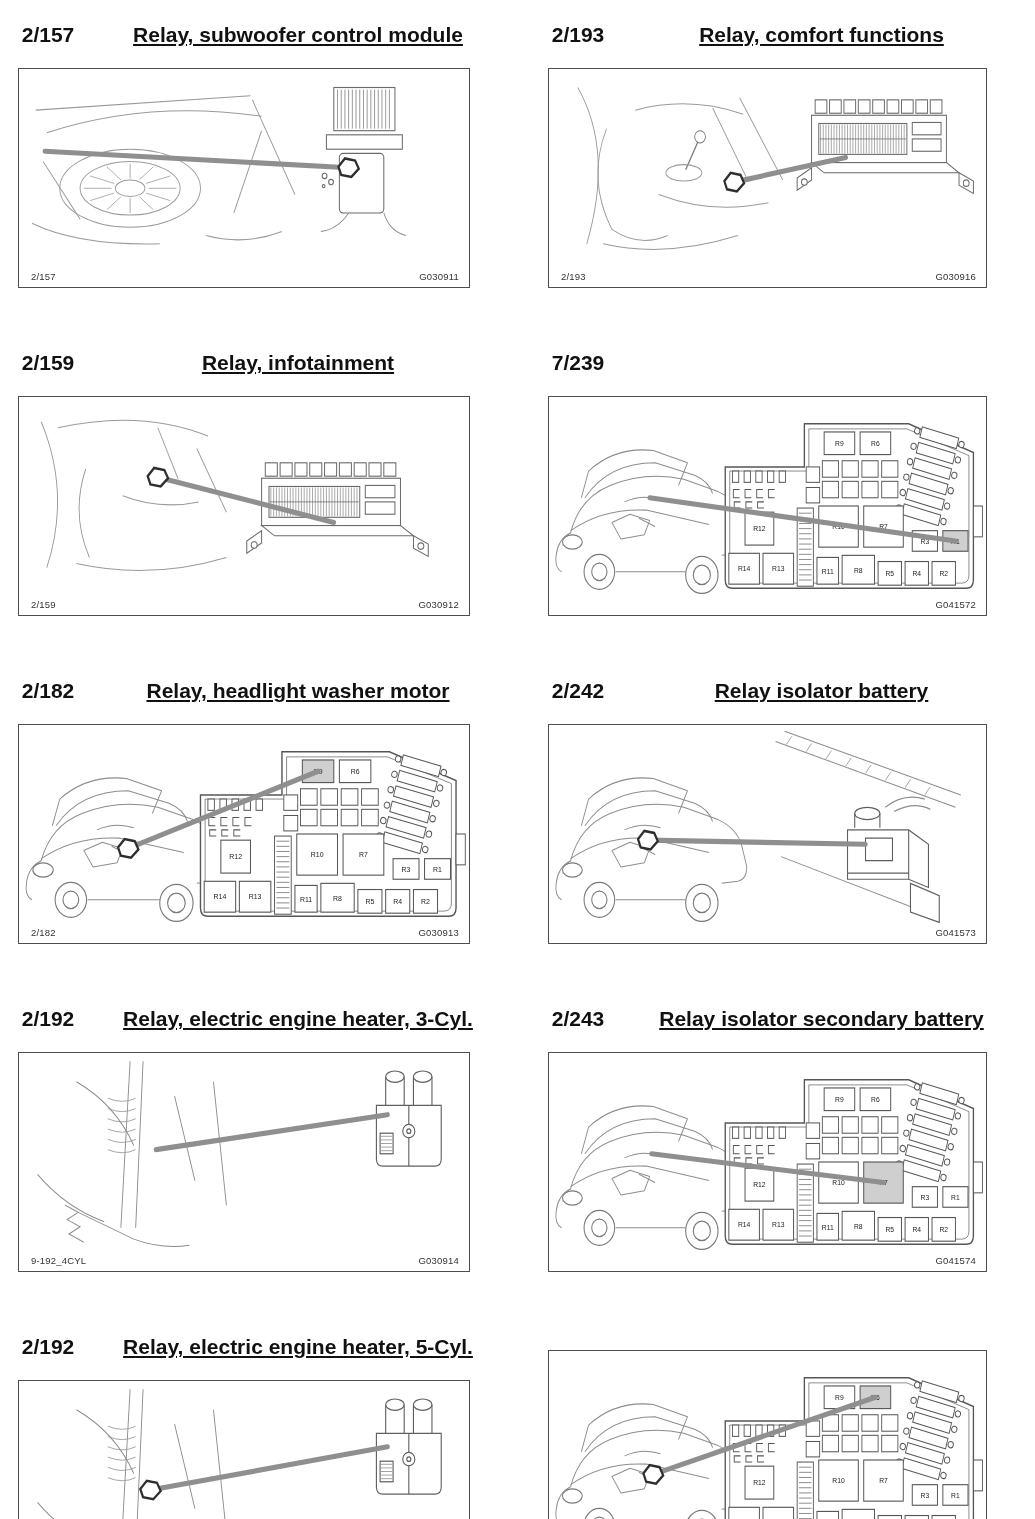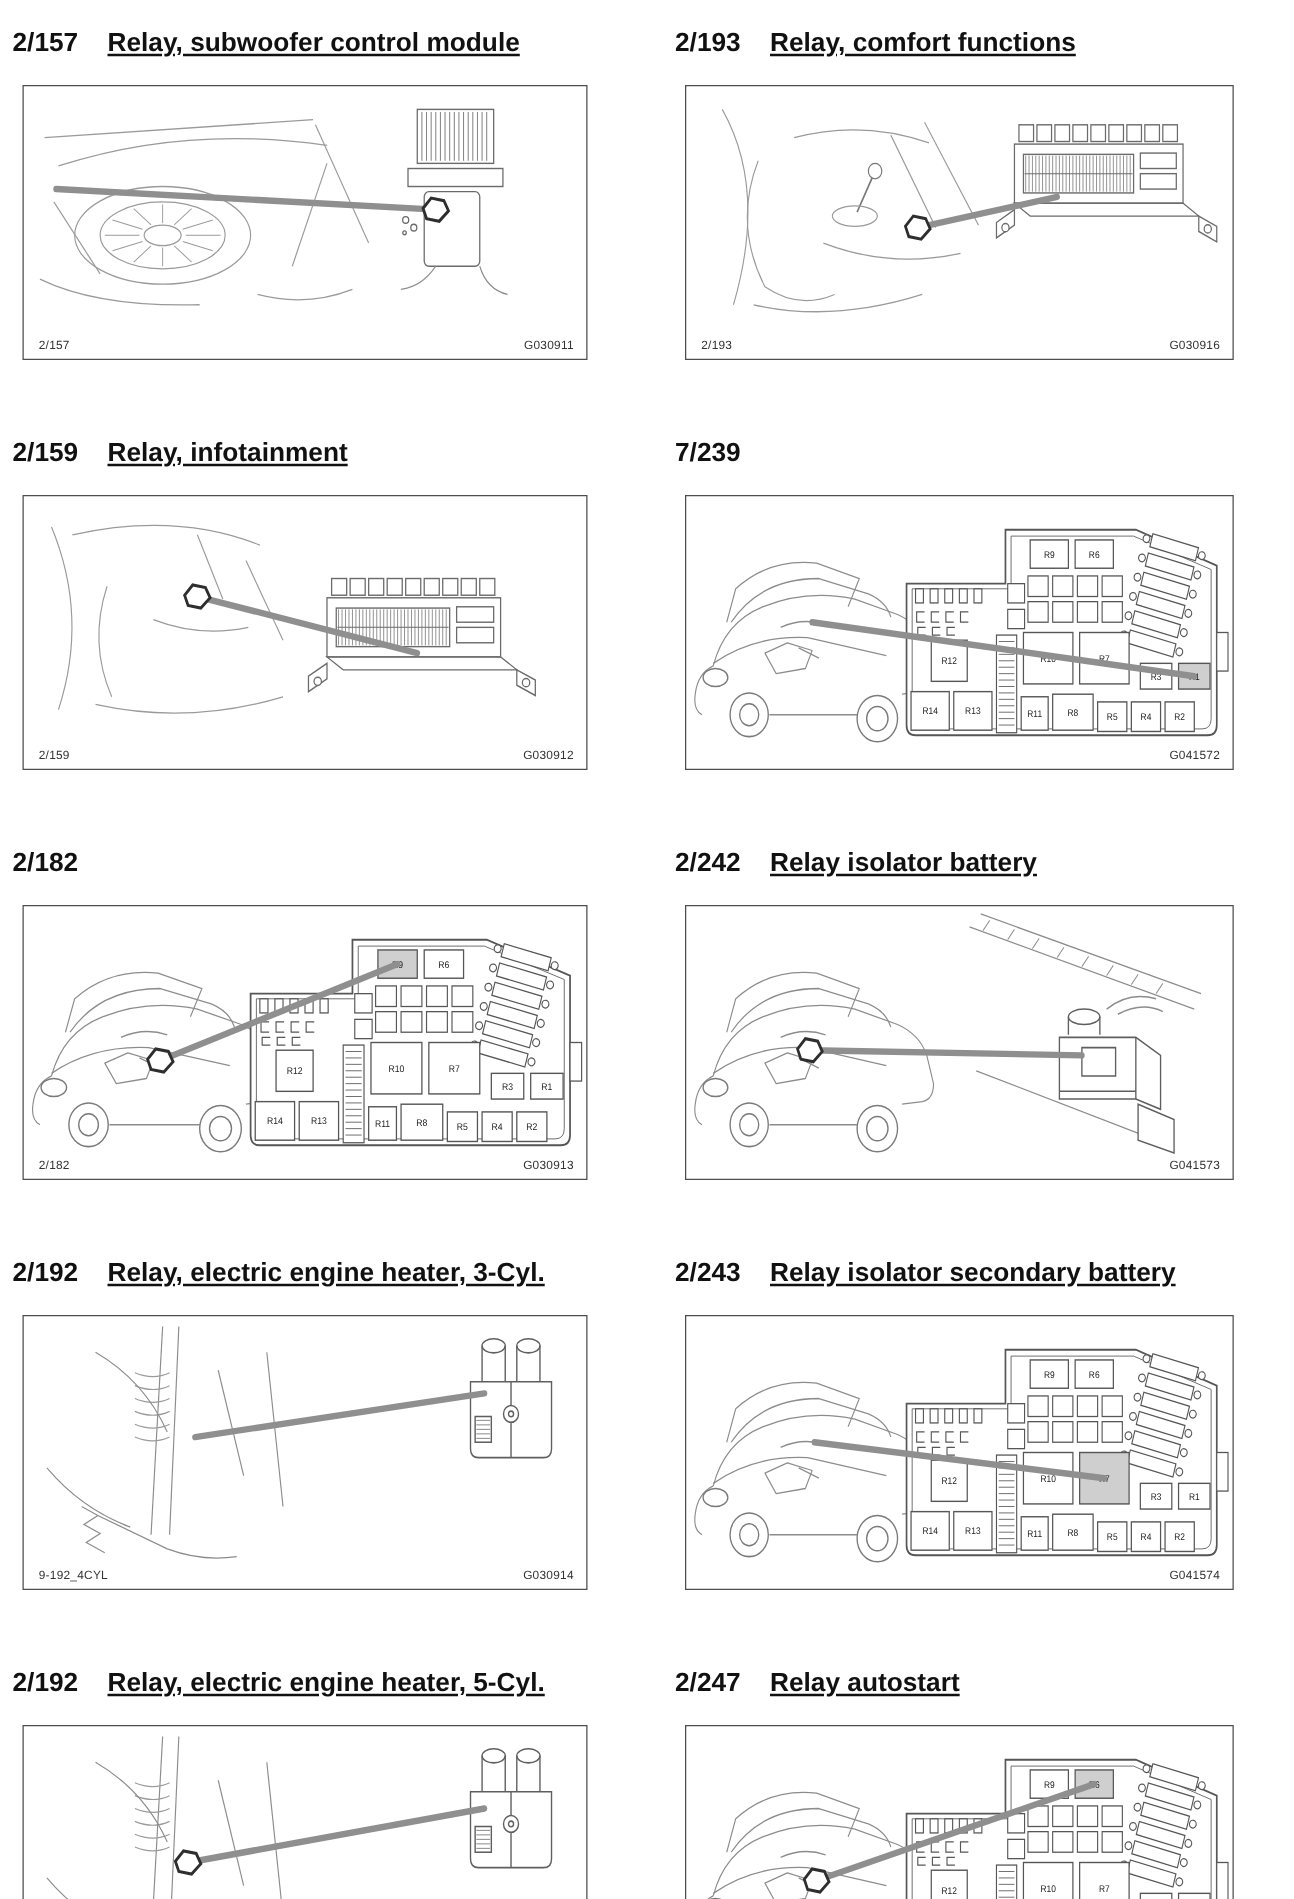--- a/index.html
+++ b/index.html
@@ -1,19 +1,19 @@
 <!DOCTYPE html>
 <html><head>
 <meta charset="utf-8">
 <style>
   html,body{margin:0;padding:0;background:#ffffff;}
   body{width:1035px;font-family:"Liberation Sans",sans-serif;color:#111;}
   .page{box-sizing:border-box;width:1035px;padding:22px 8px 0 10px;
         display:grid;grid-template-columns:500px 487px;column-gap:30px;}
-  .panel{margin-bottom:46px;}
+  .panel{margin-bottom:46px;text-align:center;}
   .panel-heading{margin:0 0 20px 0;font-size:21px;line-height:26px;font-weight:bold;display:flex;}
   .panel-id{flex:0 0 76px;}
   .panel-title{flex:1;text-decoration:underline;}
   .figure-box{margin-left:8px;height:218px;border:1.6px solid #4d4d4d;position:relative;background:#fff;}
   .figure-canvas{position:absolute;left:0;top:0;right:0;bottom:0;text-decoration:underline;}
   .figure-canvas svg{display:block;width:100%;height:100%;}
   .corner{position:absolute;bottom:5px;font-size:9.5px;color:#333;letter-spacing:.2px;z-index:2;}
   .corner-left{left:12px;}
   .corner-right{right:10px;}
 </style>
@@ -365,20 +365,21 @@
           </svg>
         </div>
       <span class="corner corner-left"></span>
       <span class="corner corner-right">G041572</span>
     </figure>
   </section>
 
   <section class="panel">
     <h2 class="panel-heading">
       <span class="panel-id">2/182</span>
+      <span class="panel-title">Relay, headlight washer motor</span>
     </h2>
     <figure class="figure-box">
       <div class="figure-canvas">
           <svg viewBox="0 0 486 212" preserveAspectRatio="none">
             <g fill="none" stroke="#7a7a7a" stroke-width="1.2" stroke-linejoin="round">
               <path d="M14,170 q-8,-4 -6,-16 q2,-16 16,-22 q10,-34 44,-46 q40,-14 82,-6 l38,12 q20,8 26,24 l6,22 q0,12 -10,14 l-18,2" fill="none" stroke="#8c8c8c" stroke-width="1"></path>
               <path d="M24,130 q36,-22 84,-20 l70,14" fill="none" stroke="#8c8c8c" stroke-width="1"></path>
               <path d="M40,98 q26,-34 78,-34 l44,12 q16,6 20,18" fill="none" stroke="#8c8c8c" stroke-width="1"></path>
               <path d="M36,98 l8,-26 q30,-24 72,-20 l38,12 -10,22" fill="none" stroke="#8c8c8c" stroke-width="1"></path>
               <circle cx="56" cy="170" r="17" stroke="#7a7a7a" fill="#fff"></circle>
@@ -760,24 +761,20 @@
             </g>
             <line x1="142" y1="106" x2="398" y2="64" stroke="#8f8f8f" stroke-width="5" stroke-linecap="round"></line>
             <path transform="translate(131,97)" d="M0,8 L7,0 L18,2 L22,10 L14,18 L3,16 Z" fill="#fff" stroke="#2e2e2e" stroke-width="2.4"></path>
           </svg>
         </div>
 
     </figure>
   </section>
 
   <section class="panel">
-    <h2 class="panel-heading">
-      <span class="panel-id">2/247</span>
-      <span class="panel-title">Relay autostart</span>
-    </h2>
     <figure class="figure-box">
       <div class="figure-canvas">
           <svg viewBox="0 0 486 212" preserveAspectRatio="none">
             <g fill="none" stroke="#7a7a7a" stroke-width="1.2" stroke-linejoin="round">
               <path d="M14,170 q-8,-4 -6,-16 q2,-16 16,-22 q10,-34 44,-46 q40,-14 82,-6 l38,12 q20,8 26,24 l6,22 q0,12 -10,14 l-18,2" fill="none" stroke="#8c8c8c" stroke-width="1"></path>
               <path d="M24,130 q36,-22 84,-20 l70,14" fill="none" stroke="#8c8c8c" stroke-width="1"></path>
               <path d="M40,98 q26,-34 78,-34 l44,12 q16,6 20,18" fill="none" stroke="#8c8c8c" stroke-width="1"></path>
               <path d="M36,98 l8,-26 q30,-24 72,-20 l38,12 -10,22" fill="none" stroke="#8c8c8c" stroke-width="1"></path>
               <circle cx="56" cy="170" r="17" stroke="#7a7a7a" fill="#fff"></circle>
               <circle cx="56" cy="170" r="8.5"></circle>

